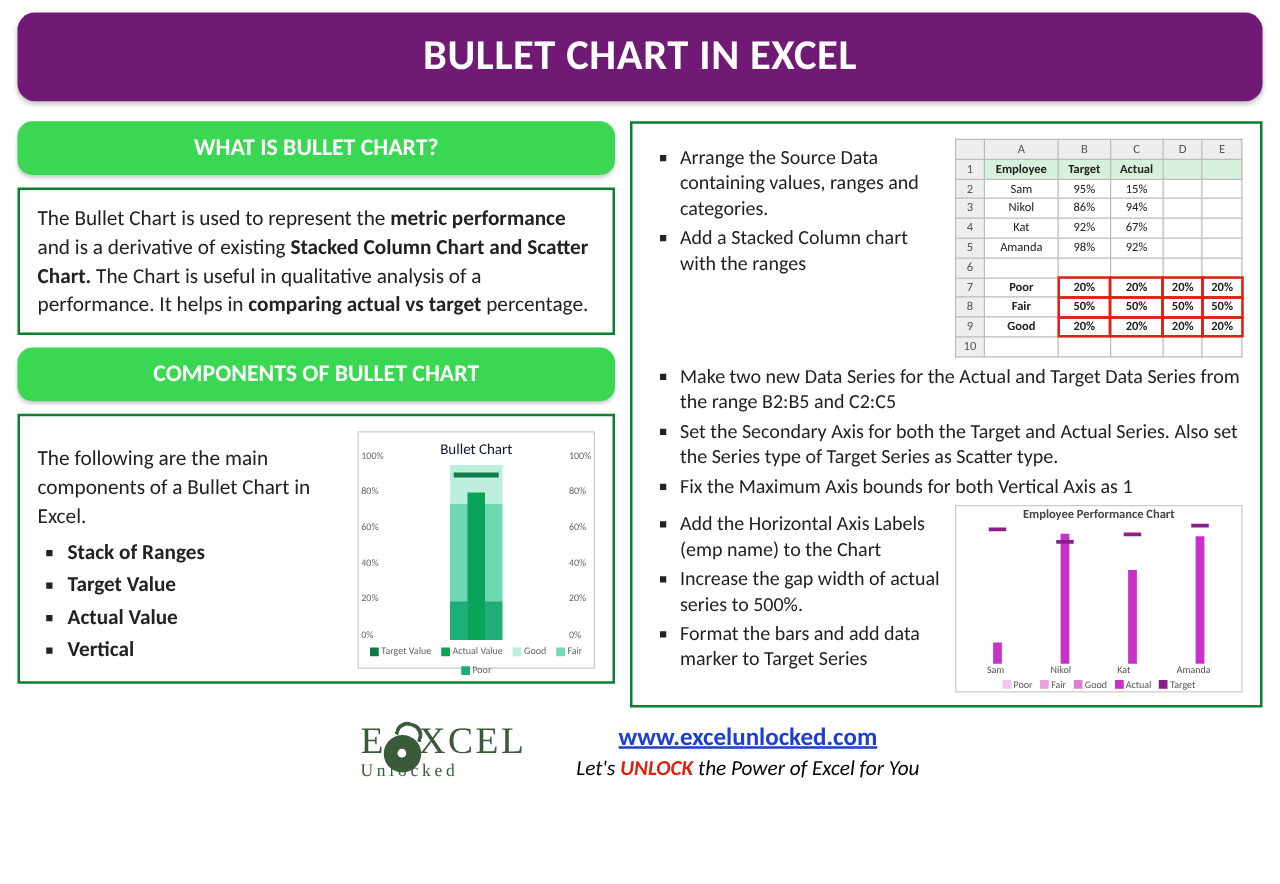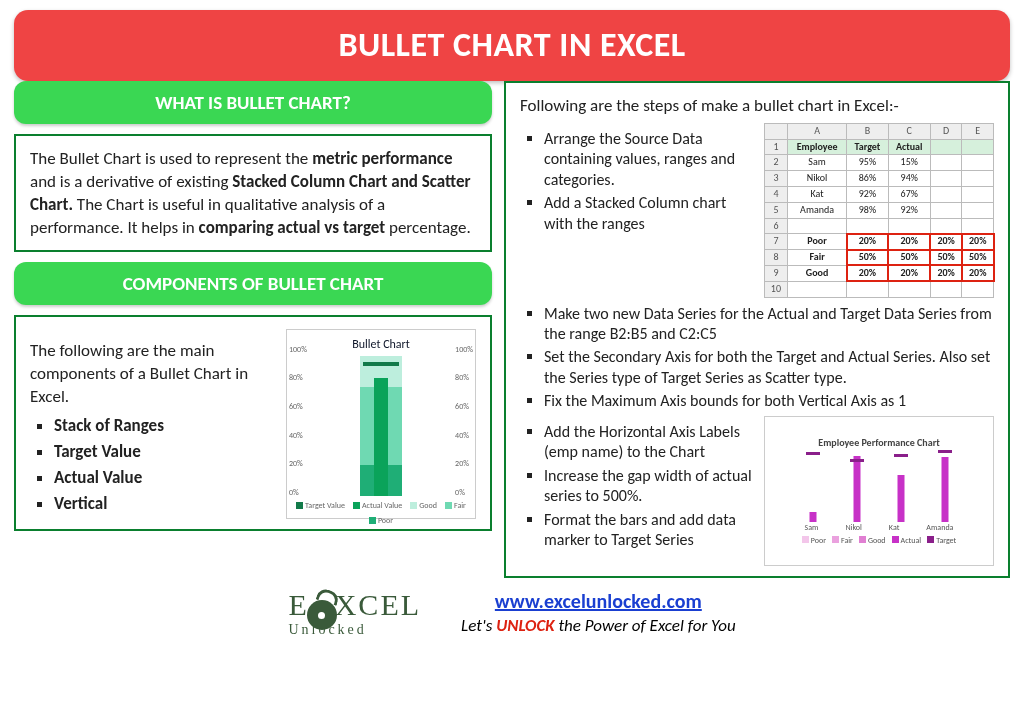--- a/index.html
+++ b/index.html
@@ -5,26 +5,26 @@
   * { box-sizing: border-box; margin: 0; padding: 0; }
   body {
     font-family: Calibri, Arial, sans-serif;
     background: #fff;
     width: 1024px;
     height: 707px;
     padding: 10px 14px 6px 14px;
     overflow: hidden;
   }
   .title-banner {
-    background: #ef4444;
+    background: #701a75;
     border-radius: 14px;
     text-align: center;
     padding: 14px 0 16px 0;
     box-shadow: 0 2px 4px rgba(0,0,0,0.25);
-    margin-bottom: 0;
+    margin-bottom: 16px;
   }
   .title-banner h1 {
     color: #fff;
     font-size: 34px;
     font-weight: 800;
     letter-spacing: 0.5px;
   }
   .columns { display: flex; gap: 12px; }
   .col-left { flex: 0 0 478px; display: flex; flex-direction: column; gap: 10px; }
   .col-right { flex: 1; display: flex; flex-direction: column; gap: 10px; }
@@ -81,21 +81,21 @@
   .hdr-row td { background:#d6f0dc; font-weight:700;}
   .band-row td { font-weight:700; }
   .band-poor td:first-child { background:#bfe6f2; }
   .band-fair td:first-child { background:#bfe6f2; }
   .band-good td:first-child { background:#bfe6f2; }
   .redbox { outline: 2px solid #d21; outline-offset:-1px; }
   .bot-split { display:flex; gap:10px; margin-top:4px;}
   .bot-split .txtcol { flex:1; }
 
   .emp-chart {
-    width: 230px; height: 150px; border:1px solid #ccc; font-size:8px; color:#555; padding:20px;
+    width: 230px; height: 150px; border:1px solid #ccc; font-size:8px; color:#555; padding:0;
     display:flex; flex-direction:column;
   }
   .emp-chart .etitle { text-align:center; font-size:10px; color:#444; margin-bottom:2px; font-weight:600;}
   .emp-plot { flex:1; display:flex; align-items:flex-end; justify-content:space-around; padding: 0 6px; position:relative;}
   .empbar { position:relative; width:24px; height:100%;}
   .emp-stack { position:absolute; bottom:0; width:100%; display:flex; flex-direction:column-reverse;}
   .es { width:100%; }
   .emp-actual { position:absolute; bottom:0; left:50%; transform:translateX(-50%); width:7px; background:#c731c7;}
   .emp-target { position:absolute; left:50%; transform:translateX(-50%); width:14px; height:3px; background:#8a1f8a;}
   .emp-names { display:flex; justify-content:space-around; padding: 0 6px; font-size:8px;}
@@ -194,21 +194,20 @@
                 <span>Poor</span>
               </span>
           </div>
         </div>
       </div>
     </div>
   </div>
 
   <div class="col-right">
     <div class="content-box small-fs right-box">
-      <div class="rsteps-intro">Following are the steps of make a bullet chart in Excel:-</div>
       <div class="rtop">
         <div class="txtcol">
           <ul class="sq">
             <li>Arrange the Source Data containing values, ranges and categories.</li>
             <li>Add a Stacked Column chart with the ranges</li>
           </ul>
         </div>
         <table class="excel-table">
           <tbody>
               <tr>

